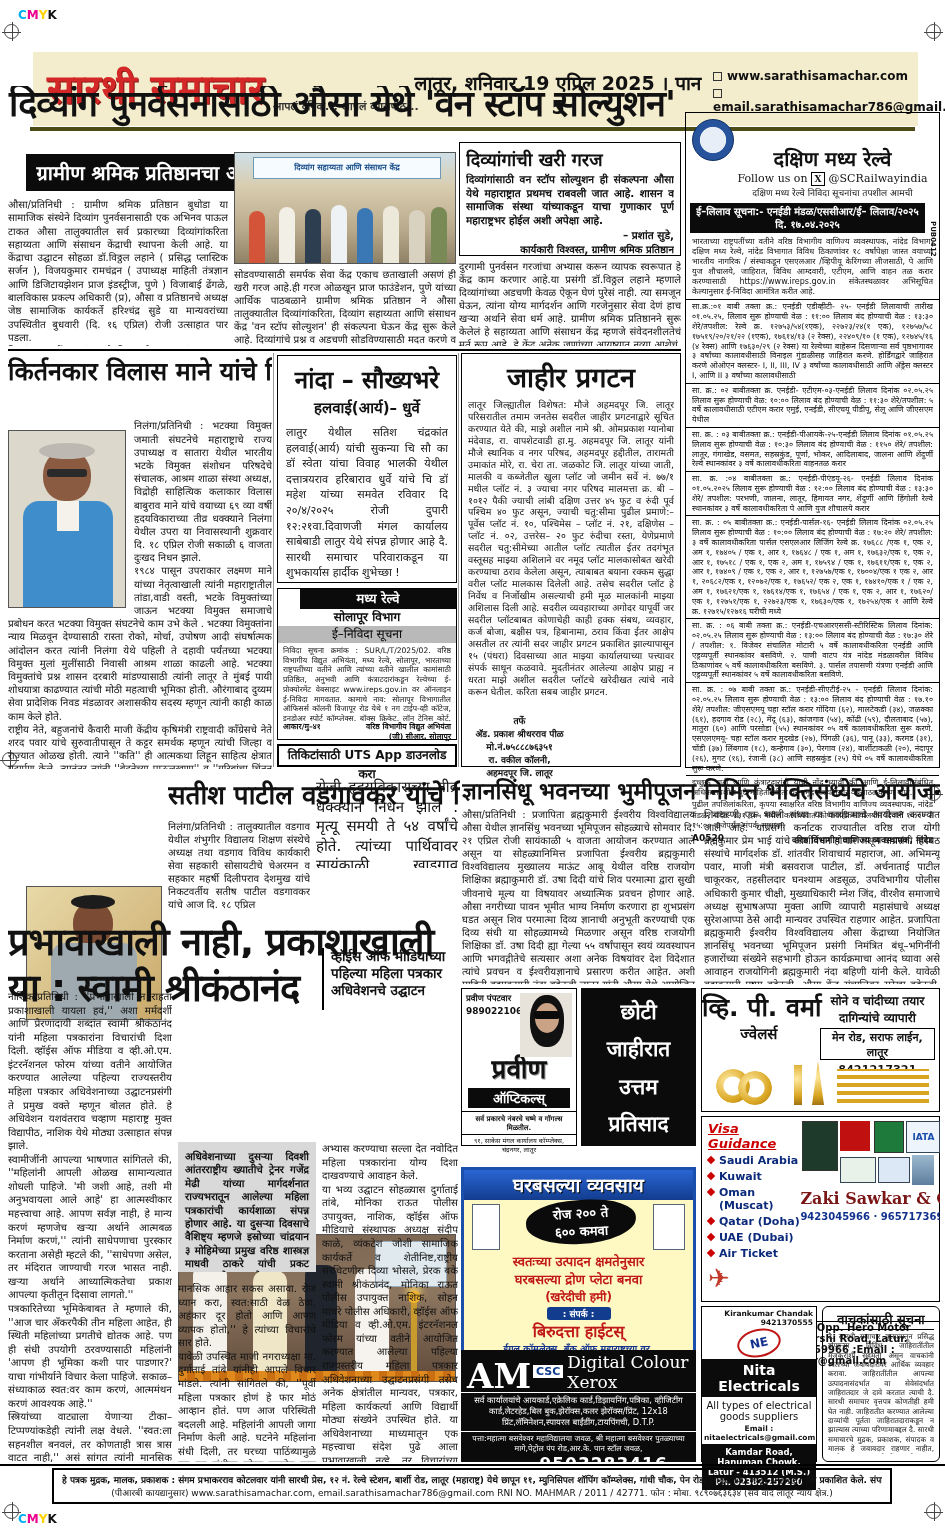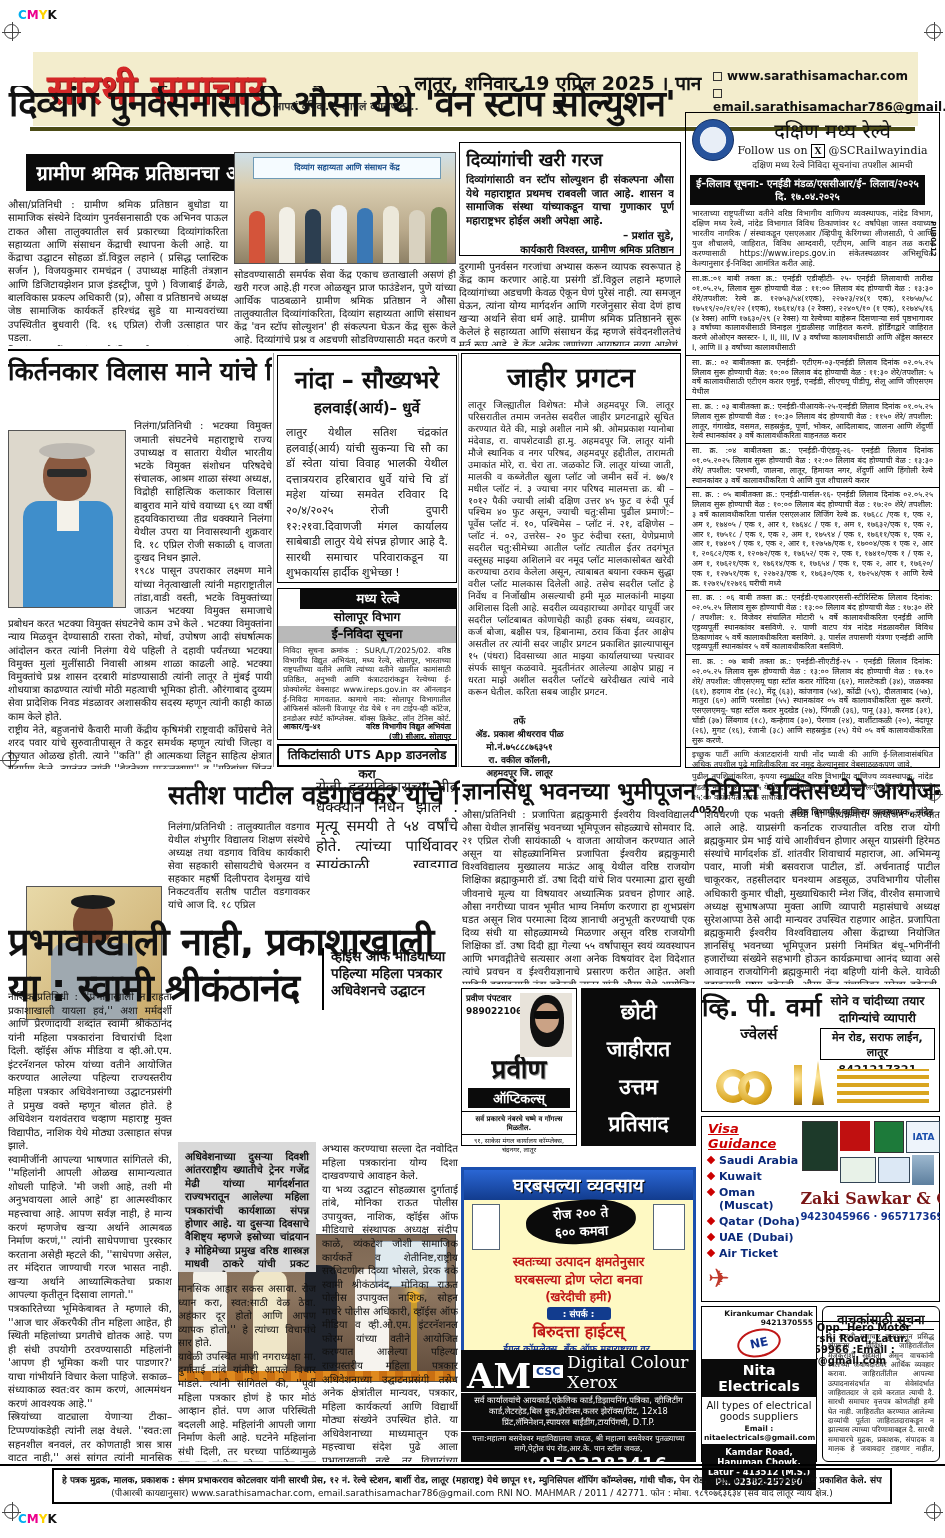--- a/index.html
+++ b/index.html
@@ -106,21 +106,21 @@
 
   <div class="abs box" style="left:277px;top:355px;width:180px;height:228px;padding:6px 8px;">
     <div class="ctr txt" style="font-size:24px;font-weight:bold;white-space:nowrap;">नांदा – सौख्यभरे</div>
     <div class="ctr txt" style="font-size:15px;font-weight:bold;margin-top:2px;">हलवाई(आर्य)– धुर्वे</div>
     <div class="txt just" style="font-size:11px;line-height:1.42;margin-top:8px;height:160px;">लातुर येथील सतिश चंद्रकांत हलवाई(आर्य) यांची सुकन्या चि सौ का डॉ स्वेता यांचा विवाह भालकी येथील दत्तात्रयराव हरिबाराव धुर्वे यांचे चि डॉ महेश यांच्या समवेत रविवार दि २०/४/२०२५ रोजी दुपारी १२:२१वा.दिवाणजी मंगल कार्यालय साबेबाडी लातुर येथे संपन्न होणार आहे  दै. सारथी समाचार परिवाराकडून या शुभकार्यास हार्दीक शुभेच्छा !</div>
   </div>
 
   <div class="abs box" style="left:277px;top:588px;width:180px;height:152px;">
     <div class="blackbar ctr" style="height:20px;font-size:13px;font-weight:bold;line-height:20px;margin-left:22px;">मध्य रेल्वे</div>
     <div class="ctr" style="height:17px;font-size:12px;font-weight:bold;line-height:17px;">सोलापूर विभाग</div>
-    <div class="graybar ctr" style="height:17px;font-size:12px;font-weight:bold;line-height:17px;">ई–निविदा सूचना</div>
+    <div class="graybar ctr" style="height:17px;font-size:12px;font-weight:normal;line-height:17px;">ई–निविदा सूचना</div>
     <div class="txt just" style="font-size:7.6px;line-height:1.28;padding:3px 5px;height:72px;">निविदा सूचना क्रमांक : SUR/L/T/2025/02. वरिष्ठ विभागीय विद्युत अभियंता, मध्य रेल्वे, सोलापूर, भारताच्या राष्ट्रपतींच्या वतीने आणि त्यांच्या वतीने खालील कामांसाठी प्रतिष्ठित, अनुभवी आणि कंत्राटदारांकडून रेल्वेच्या ई-प्रोक्योरमेंट वेबसाइट www.ireps.gov.in वर ऑनलाइन ई-निविदा मागवतात. कामाचे नाव: सोलापूर विभागातील ऑफिसर्स कॉलनी विजापूर रोड येथे १ नग टाईप-व्ही कॉटेज, इनडोअर स्पोर्ट कॉम्प्लेक्स, बॉक्स क्रिकेट, लॉन टेनिस कोर्ट, ०५ नंबर आऊट-हाऊस रुमच्या बांधकामासंदर्भांत फक्त विद्युत सामान्य सेवा भाग. अंदाजे किंमत: ₹ ३१,५२,७५८.९०. बोली सुरक्षा: ₹ ७९,१००/-. पूर्ण करण्याचा कालावधी: १२ महिने. ऑफरची वैधता: ६० दिवस. वेबसाइटवर निविदा बंद होण्याची तारीख आणि वेळ: १३.०५.२०२५ रोजी १५:०० वाजता.</div>
     <div style="display:flex;justify-content:space-between;padding:0 5px;font-size:7.6px;font-weight:bold;">
       <span>आकार/मु–४१</span>
       <span style="text-align:right;"><span>वरिष्ठ विभागीय विद्युत अभियंता</span><br><span>(जी) सीआर, सोलापूर</span></span>
     </div>
   </div>
   <div class="abs box ctr" style="left:277px;top:744px;width:180px;height:23px;border-width:2px;font-size:12px;font-weight:bold;line-height:19px;">तिकिटांसाठी UTS App डाउनलोड करा</div>
 
   <div class="abs vrule" style="left:458px;top:353px;height:414px;"></div>
 
@@ -134,21 +134,21 @@
         <div>मो.नं.७५८८८७६३५१</div>
         <div>रा. वकील कॉलनी,</div>
         <div>अहमदपूर जि. लातूर</div>
       </div>
     </div>
   </div>
 
   <div class="abs box" style="left:685px;top:112px;width:255px;height:656px;">
     <div style="position:relative;padding:4px 6px 2px 6px;">
       <div class="abs" style="left:6px;top:6px;width:40px;height:40px;border-radius:50%;background:radial-gradient(circle,#e8eef7 45%,#27539c 48%,#27539c 78%,#0e2c63 100%);border:1px solid #0e2c63;"></div>
-      <div class="ctr txt" style="margin-left:40px;font-size:20px;font-weight:normal;">दक्षिण मध्य रेल्वे</div>
+      <div class="ctr txt" style="margin-left:40px;font-size:20px;font-weight:bold;margin-top:28px;">दक्षिण मध्य रेल्वे</div>
       <div class="ctr" style="margin-left:40px;font-size:11px;font-family:'DejaVu Serif',serif;">
         <span>Follow us on</span>
         <span style="display:inline-block;width:12px;height:12px;border:1px solid #000;font-size:9px;line-height:12px;text-align:center;font-weight:bold;">X</span>
         <span>@SCRailwayindia</span>
       </div>
       <div class="ctr txt" style="margin-left:40px;font-size:9px;">दक्षिण मध्य रेल्वे निविदा सूचनांचा तपशील आमची</div>
     </div>
     <div class="blackbar ctr ml" style="margin:2px 14px 2px 4px;font-size:10px;font-weight:bold;padding:2px;line-height:1.3;">ई–लिलाव सूचना:- एनईडी मंडळ/एससीआर/ई– लिलाव/२०२५
 दि. १७.०४.२०२५</div>
     <div class="abs" style="right:2px;top:108px;writing-mode:vertical-rl;font-size:7px;font-weight:bold;">PUB0412</div>

